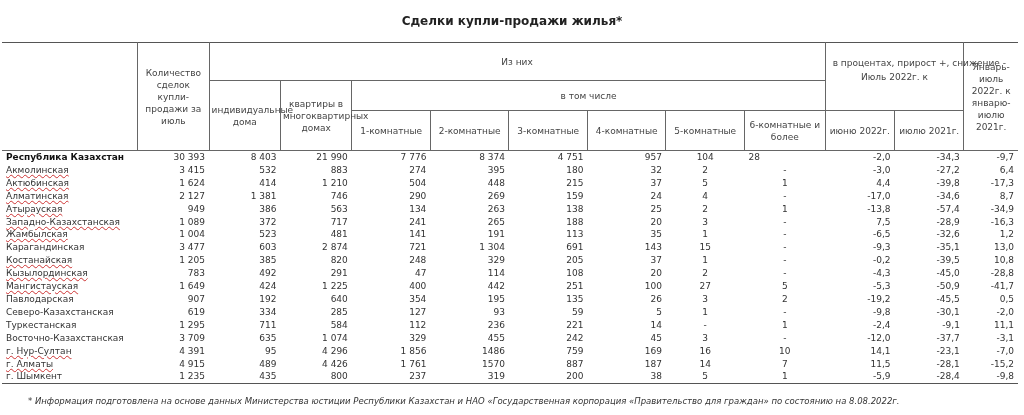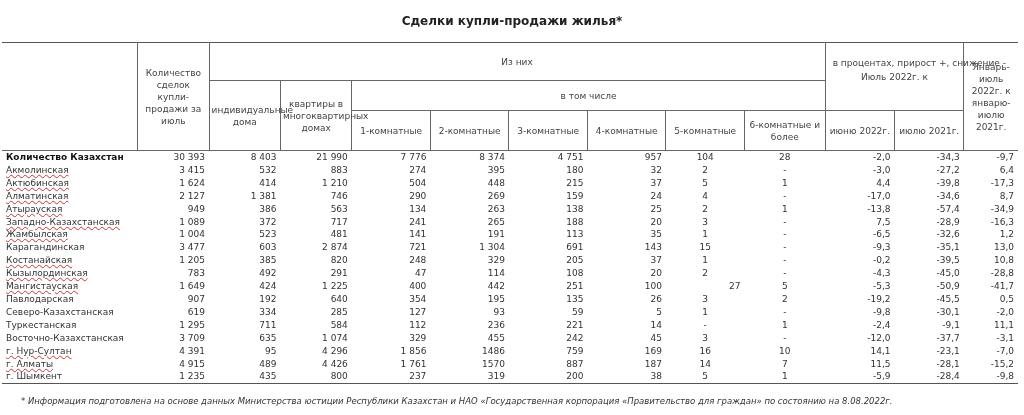--- a/index.html
+++ b/index.html
@@ -10,21 +10,21 @@
   th { font-weight:normal; color:#444; text-align:center; vertical-align:middle; border:1px solid #666; padding:0 2px; line-height:12px; }
   thead tr.r1 th { border-top:1.5px solid #555; }
   th.first { border-left:none; }
   th.last { border-right:none; }
   tbody td { padding:0 4px; height:12.9px; line-height:12.9px; text-align:right; white-space:nowrap; border:none; color:#333; }
   tbody td.name { text-align:left; padding-left:4px; }
   tbody tr.total td { font-weight:bold; color:#111; }
   tbody tr.total td.num { font-weight:normal; color:#333; }
   tbody tr:last-child td { border-bottom:1.5px solid #555; }
   .ul { text-decoration:underline; text-decoration-color:#c33; text-decoration-style:wavy; text-decoration-thickness:1px; }
-  .footnote { position:absolute; left:21px; top:396px; font-size:8.5px; font-style:italic; color:#333; }
+  .footnote { position:absolute; left:28px; top:396px; font-size:8.5px; font-style:italic; color:#333; }
 </style>
 </head>
 <body>
 
 <div class="title">Сделки купли-продажи жилья*</div>
 <div class="units">в процентах, прирост +, снижение -</div>
 
 <table>
   <colgroup>
     <col style="width:133px">
@@ -60,30 +60,30 @@
       <th>3-комнатные</th>
       <th>4-комнатные</th>
       <th>5-комнатные</th>
       <th>6-комнатные и более</th>
       <th>июню 2022г.</th>
       <th>июлю 2021г.</th>
     </tr>
   </thead>
   <tbody id="tbody">
       <tr class="total">
-        <td class="name"><span>Количество Казахстан</span></td>
+        <td class="name"><span>Республика Казахстан</span></td>
         <td class="num">30 393</td>
         <td class="num">8 403</td>
         <td class="num">21 990</td>
         <td class="num">7 776</td>
         <td class="num">8 374</td>
         <td class="num">4 751</td>
         <td class="num">957</td>
         <td class="num" style="text-align: center;">104</td>
-        <td class="num" style="text-align: center;">28</td>
+        <td class="num" style="text-align: left;">28</td>
         <td class="num">-2,0</td>
         <td class="num">-34,3</td>
         <td class="num">-9,7</td>
       </tr>
       <tr>
         <td class="name"><span class="ul">Акмолинская</span></td>
         <td class="num">3 415</td>
         <td class="num">532</td>
         <td class="num">883</td>
         <td class="num">274</td>
@@ -218,21 +218,21 @@
       </tr>
       <tr>
         <td class="name"><span class="ul">Мангистауская</span></td>
         <td class="num">1 649</td>
         <td class="num">424</td>
         <td class="num">1 225</td>
         <td class="num">400</td>
         <td class="num">442</td>
         <td class="num">251</td>
         <td class="num">100</td>
-        <td class="num" style="text-align: right;">27</td>
+        <td class="num" style="text-align: center;">27</td>
         <td class="num" style="text-align: center;">5</td>
         <td class="num">-5,3</td>
         <td class="num">-50,9</td>
         <td class="num">-41,7</td>
       </tr>
       <tr>
         <td class="name"><span>Павлодарская</span></td>
         <td class="num">907</td>
         <td class="num">192</td>
         <td class="num">640</td>

